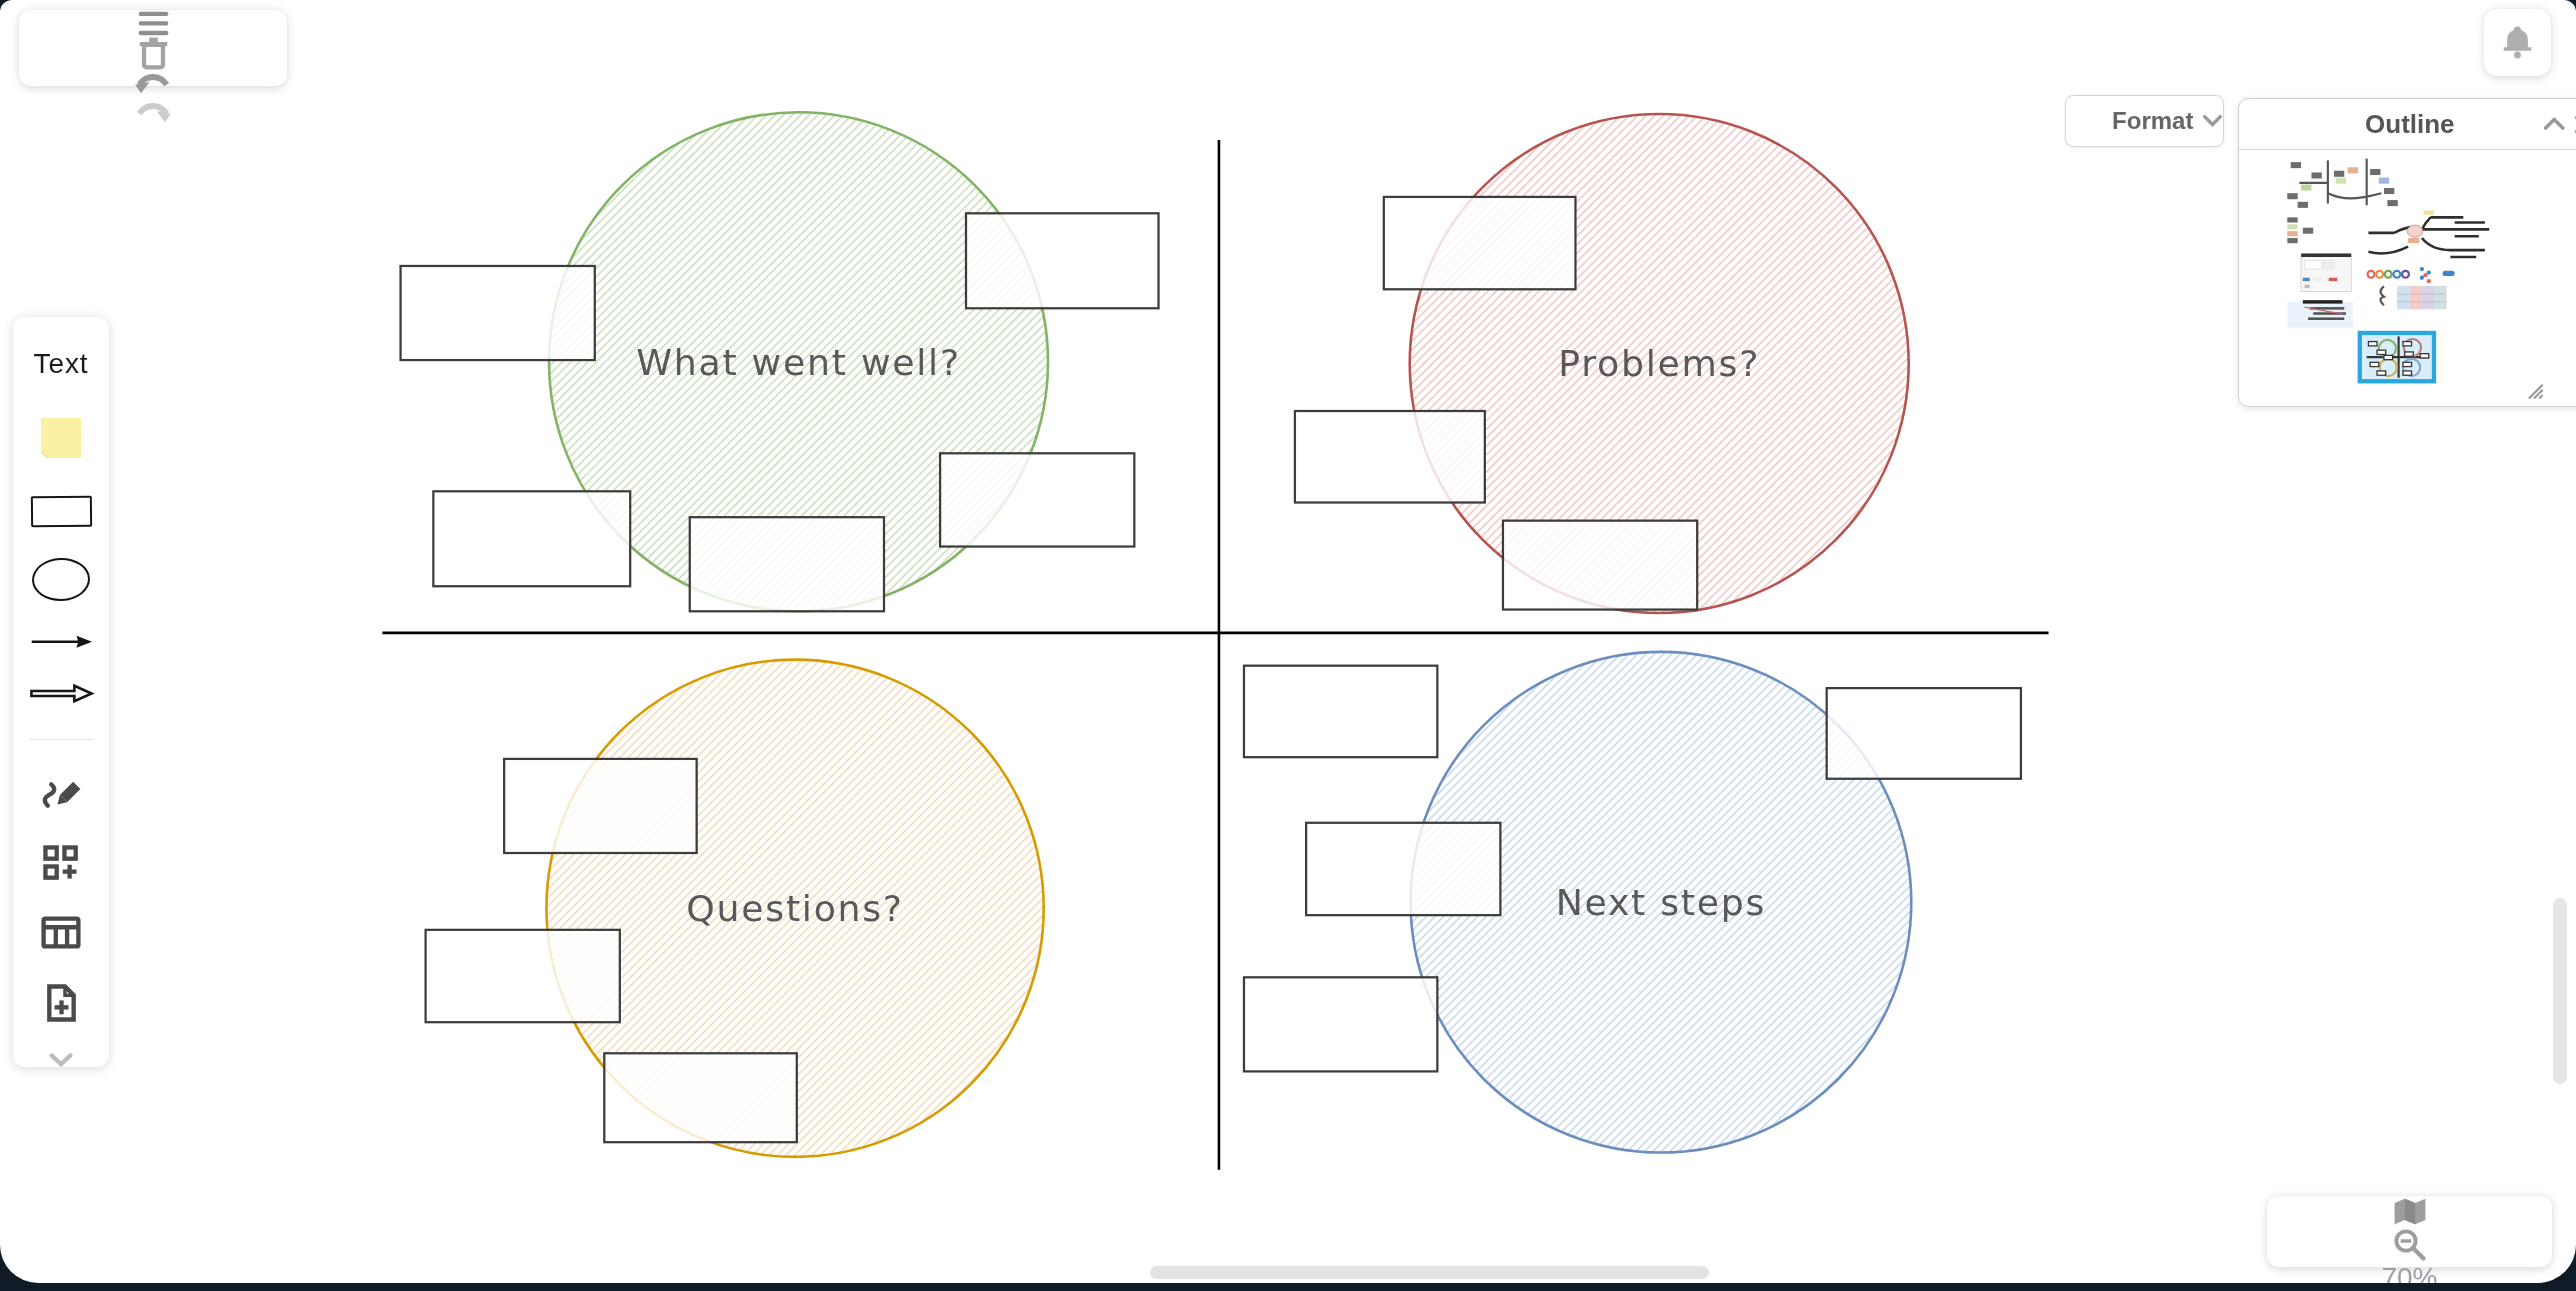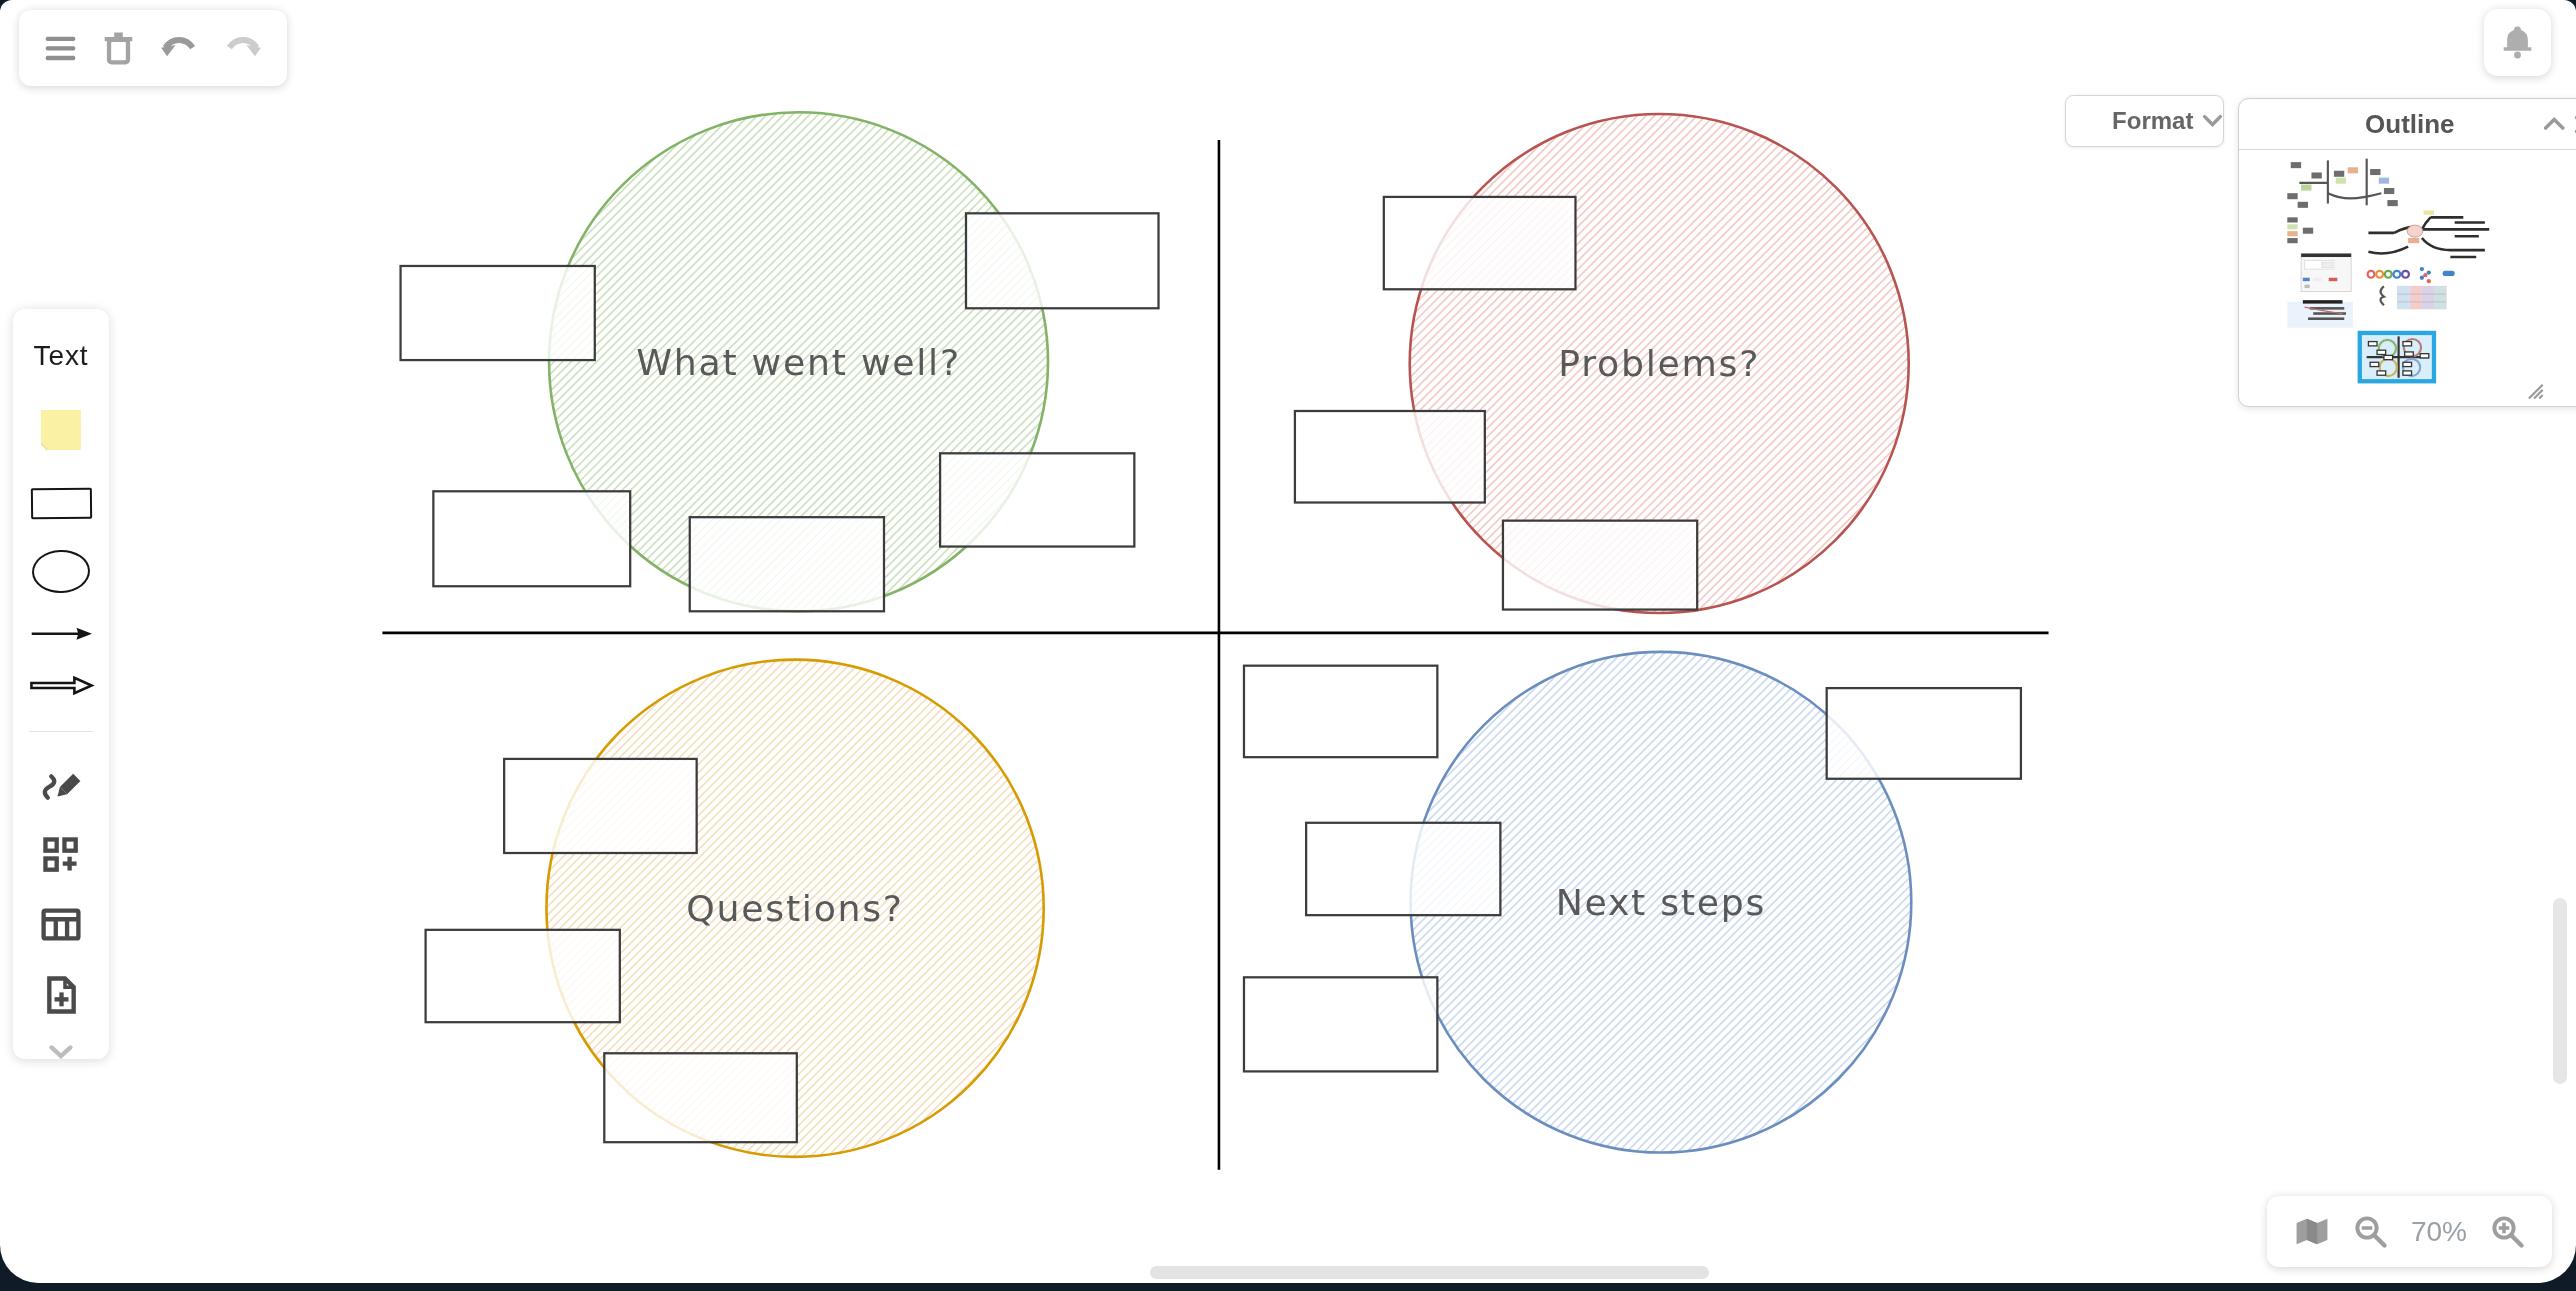--- a/index.html
+++ b/index.html
@@ -1,19 +1,19 @@
 <!DOCTYPE html>
 <html style="font-size:14px"><head>
 <meta charset="utf-8">
 <style>
   html,body{margin:0;padding:0;background:#0f1b26;width:2576px;height:1291px;overflow:hidden;
             font-family:"Liberation Sans","DejaVu Sans",sans-serif;}
   .app{position:absolute;left:0;top:0;width:2576px;height:1283px;background:#ffffff;
        border-radius:12px 12px 38px 38px;overflow:hidden;}
-  .card{position:absolute;background:#fff;border-radius:12px;box-shadow:0 1.7px 8.6px rgba(0,0,0,.16);}
+  .card{position:absolute;background:#fff;border-radius:12px;box-shadow:0 1.7px 8.6px rgba(0,0,0,.16);flex-direction:column;}
   .iconbtn{display:flex;align-items:center;justify-content:center;cursor:pointer;}
   svg{display:block;}
 
   
   .topbar{left:19px;top:10.4px;width:268px;height:76px;display:flex;align-items:center;justify-content:space-around;padding:0 12px;box-sizing:border-box;}
 
   
   .bellcard{left:2484px;top:8.6px;width:67px;height:67px;display:flex;align-items:center;justify-content:center;border-radius:14px;}
 
   
@@ -23,21 +23,21 @@
   .formatbtn span{font-size:24px;font-weight:600;color:#666;}
 
   
   .outline{left:2238px;top:98px;width:366px;height:309px;background:#fff;border:1.7px solid #cfcfcf;
            border-radius:10.4px;position:absolute;box-shadow:0 1.7px 7px rgba(0,0,0,.10);box-sizing:border-box;}
   .outline-header{height:50px;border-bottom:1.7px solid #d9d9d9;display:flex;align-items:center;position:relative;}
   .outline-title{flex:1;text-align:center;font-size:26px;font-weight:700;color:#565656;padding-left:38px;}
   .outline-ctrls{display:flex;gap:8.6px;padding-right:10.4px;}
 
   
-  .palette{left:13px;top:309px;width:96px;height:750px;border-radius:12px;display:flex;flex-direction:column;
+  .palette{left:13px;top:317px;width:96px;height:750px;border-radius:12px;display:flex;
            align-items:center;box-shadow:0 1.7px 10.4px rgba(0,0,0,.14);}
   .pal-text{margin-top:31px;font-size:28px;font-weight:500;color:#1c1c1c;letter-spacing:0.9px;}
   .sticky{margin-top:38px;width:40px;height:41px;background:#FBF1A3;position:relative;
           clip-path:polygon(0 0,100% 0,100% 100%,14% 100%,0 86%);box-shadow:0.9px 1.7px 2.6px rgba(0,0,0,.18);}
   .sticky::after{content:"";position:absolute;left:0;bottom:0;border-style:solid;border-width:7px 0 0 7px;
           border-color:transparent transparent transparent #e3d98b;}
   .shape-rect{margin-top:38px;width:57px;height:28px;border:2.6px solid #151515;border-radius:1.7px;transform:rotate(-.6deg);}
   .shape-ellipse{margin-top:31px;width:54px;height:40px;border:2.6px solid #151515;border-radius:50%;transform:rotate(-2deg);}
   .pal-div{width:64px;border-top:1.7px solid #e2e2e2;margin-top:35px;}
   .pal-gap{margin-top:33px;}

